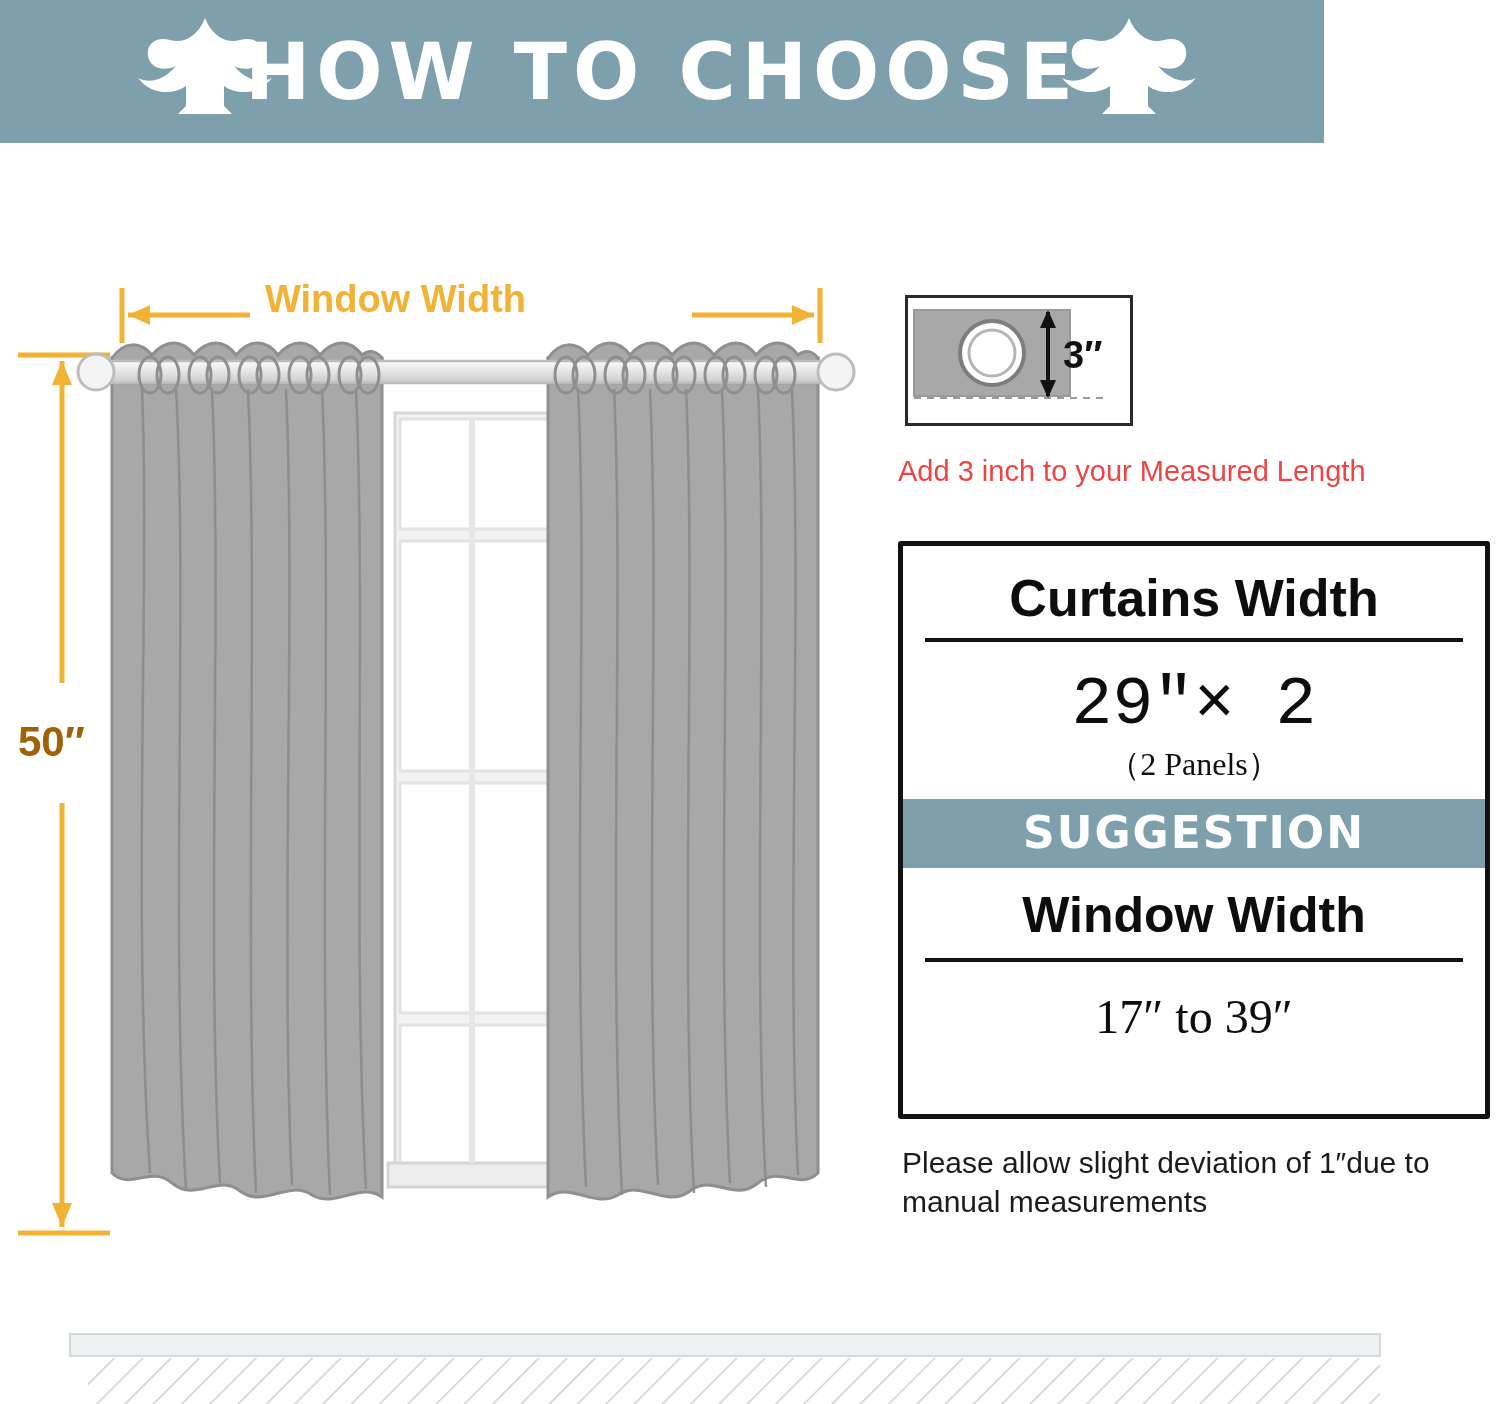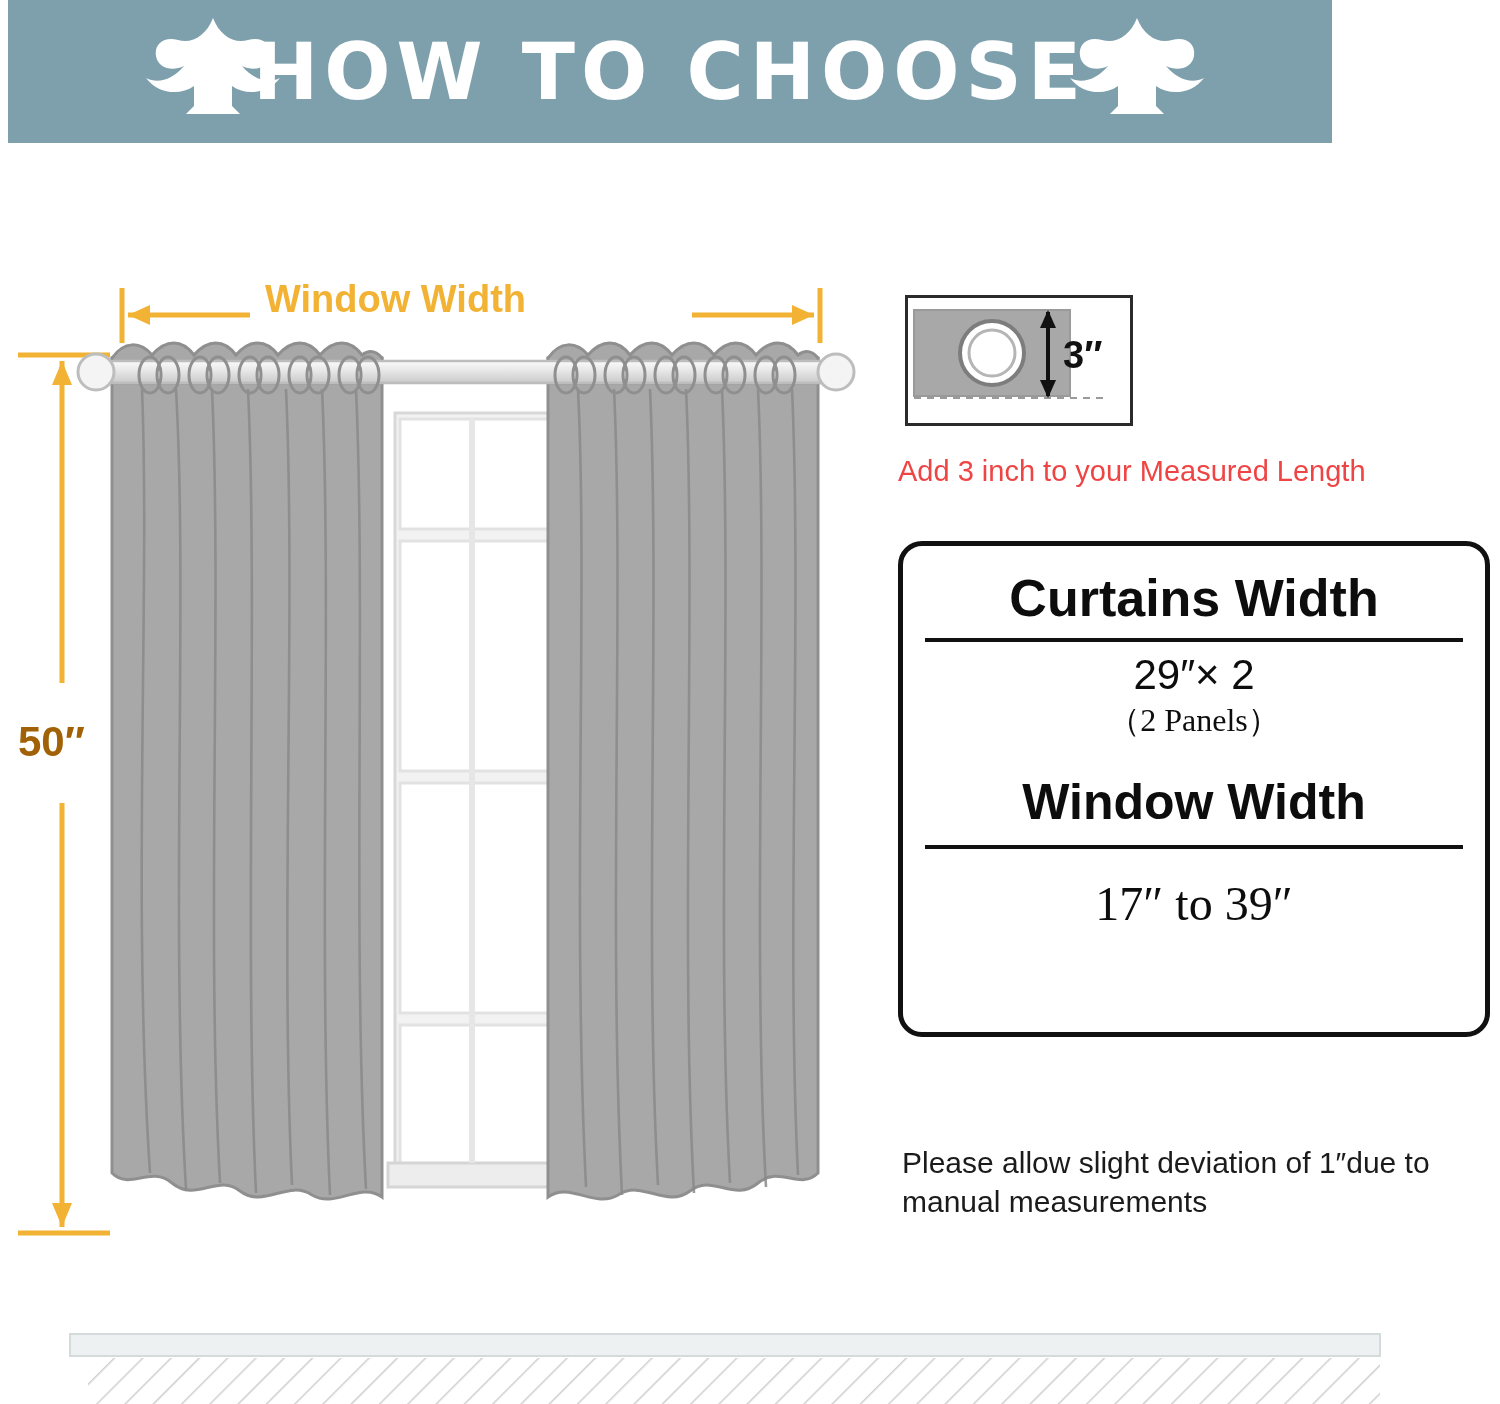--- a/index.html
+++ b/index.html
@@ -11,21 +11,21 @@
     width: 1500px;
     height: 1404px;
     position: relative;
     font-family: "Liberation Sans", sans-serif;
     overflow: hidden;
   }
 
   
   .header {
     position: absolute;
-    left: 8px; top: 0;
+    left: 0; top: 0;
     width: 1324px;
     height: 143px;
     background: #7ea0ac;
     display: flex;
     align-items: center;
     justify-content: center;
   }
   .header-title {
     font-family: "DejaVu Sans", sans-serif;
     font-weight: bold;
@@ -111,23 +111,23 @@
     font-family: Liberation Sans, sans-serif;
     white-space: nowrap;
   }
 
   
   .info-card {
     position: absolute;
     left: 8px;
     top: 398px;
     width: 592px;
-    height: 496px;
+    height: 578px;
     border: 5px solid #111111;
-    border-radius: 24px;
+    border-radius: 3px;
     background: #ffffff;
     box-sizing: border-box;
     overflow: hidden;
   }
   .card-row {
     text-align: center;
     font-family: "Liberation Sans", sans-serif;
     color: #0d0d0d;
   }
   .card-title {
@@ -135,23 +135,23 @@
     font-weight: bold;
     padding-top: 22px;
     padding-bottom: 10px;
   }
   .card-rule {
     height: 4px;
     background: #111111;
     margin: 0 22px;
   }
   .card-value {
-    font-size: 42px;
-    padding-top: 9px;
-    font-family: Liberation Sans, sans-serif;
+    font-size: 68px;
+    padding-top: 24px;
+    font-family: Liberation Mono, monospace;
   }
   .card-subvalue {
     font-size: 32px;
     padding-bottom: 12px;
     font-family: "Liberation Serif", serif;
   }
   .card-band {
     background: #7ea0ac;
     color: #ffffff;
     font-size: 44px;
@@ -338,20 +338,21 @@
     </svg>
   </div>
 
   <div class="add3-note">Add 3 inch to your Measured Length</div>
 
   <div class="info-card">
     <div class="card-row card-title">Curtains Width</div>
     <div class="card-rule"></div>
     <div class="card-row card-value">29″× 2</div>
     <div class="card-row card-subvalue">（2 Panels）</div>
+    <div class="card-row card-band">SUGGESTION</div>
     <div class="card-row card-title2">Window Width</div>
     <div class="card-rule"></div>
     <div class="card-row card-range">17″ to 39″</div>
   </div>
 
   <div class="deviation-note">Please allow slight deviation of 1″due to manual measurements</div>
 </div>
 
 <div class="floor">
   <svg width="1500" height="74" viewBox="0 0 1500 74">

